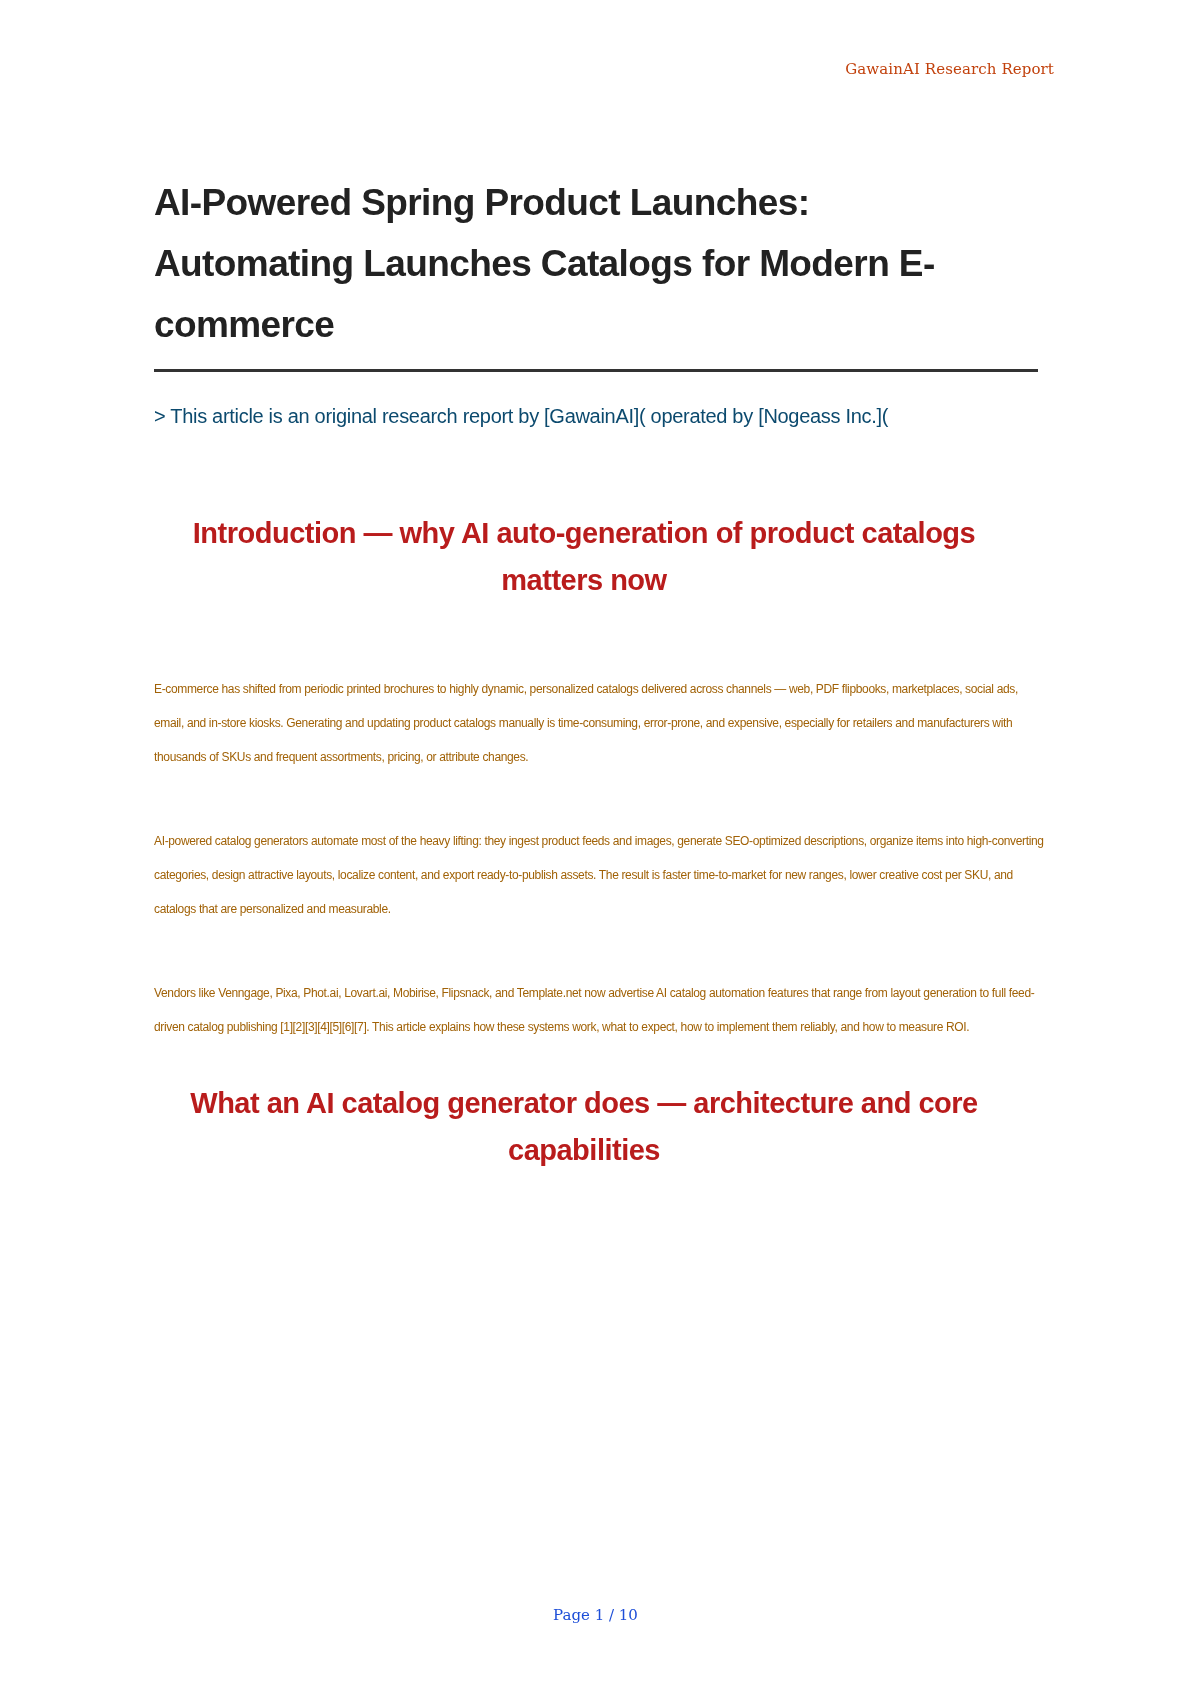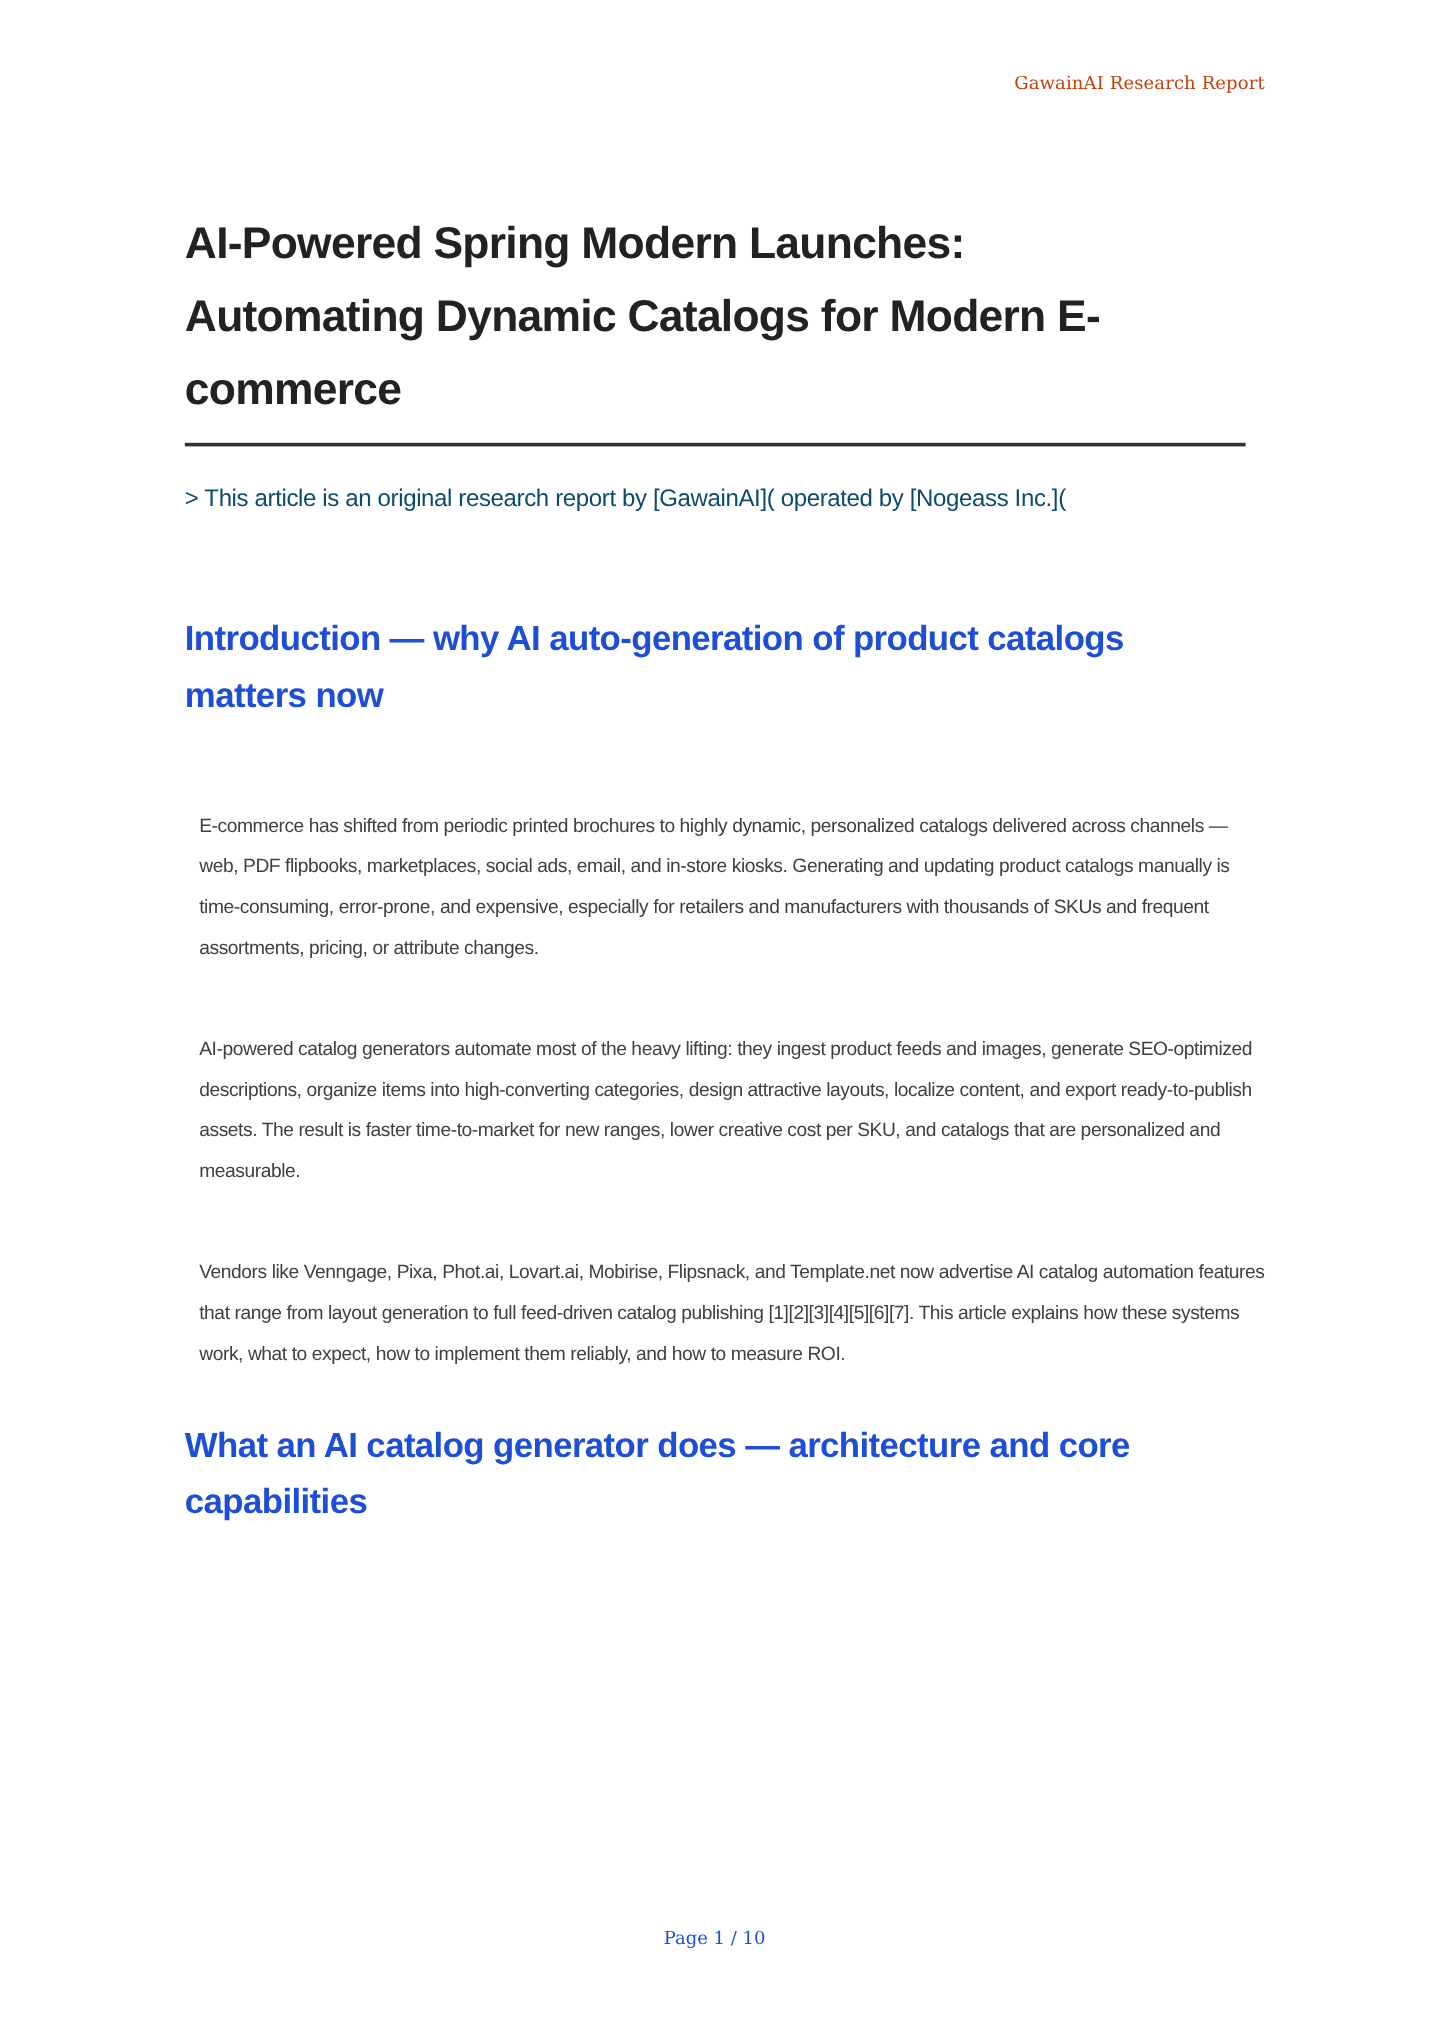--- a/index.html
+++ b/index.html
@@ -51,31 +51,32 @@
       font-size: 20px;
       line-height: 32px;
       color: #0c4a6e;
       letter-spacing: -0.3px;
     }
     .section-heading {
       font-size: 29px;
       font-weight: bold;
       line-height: 47px;
       margin: 0;
-      color: #1d4ed8;
+      color: #b91c1c;
       letter-spacing: -0.5px;
       width: 860px;
+      text-align: center;
     }
     .h-intro { margin-top: 78px; }
     .h-arch { margin-top: 36px; }
     .para {
-      font-size: 16px;
+      font-size: 12px;
       line-height: 34px;
-      margin: 12px;
-      color: #404040;
+      margin: 0;
+      color: #a16207;
       letter-spacing: -0.35px;
       width: 890px;
     }
     .p1 { margin-top: 68px; }
     .p2 { margin-top: 50px; }
     .p3 { margin-top: 50px; }
     .p4 { margin-top: 70px; }
     .page-footer {
       position: absolute;
       top: 1606px;
@@ -86,21 +87,21 @@
       font-size: 15px;
       color: #1d4ed8;
     }
   </style>
 </head>
 <body>
 
 <div class="running-header">GawainAI Research Report</div>
 
 <main class="content">
-  <h1 class="doc-title">AI-Powered Spring Modern Launches: Automating Dynamic Catalogs for Modern E-commerce</h1>
+  <h1 class="doc-title">AI-Powered Spring Product Launches: Automating Launches Catalogs for Modern E-commerce</h1>
 
   <hr class="title-rule">
 
   <p class="attribution">&gt; This article is an original research report by [GawainAI]( operated by [Nogeass Inc.](</p>
 
   <section>
     <h2 class="section-heading h-intro">Introduction — why AI auto-generation of product catalogs matters now</h2>
     <p class="para p1">E-commerce has shifted from periodic printed brochures to highly dynamic, personalized catalogs delivered across channels — web, PDF flipbooks, marketplaces, social ads, email, and in-store kiosks. Generating and updating product catalogs manually is time-consuming, error-prone, and expensive, especially for retailers and manufacturers with thousands of SKUs and frequent assortments, pricing, or attribute changes.</p>
     <p class="para p2">AI-powered catalog generators automate most of the heavy lifting: they ingest product feeds and images, generate SEO-optimized descriptions, organize items into high-converting categories, design attractive layouts, localize content, and export ready-to-publish assets. The result is faster time-to-market for new ranges, lower creative cost per SKU, and catalogs that are personalized and measurable.</p>
     <p class="para p3">Vendors like Venngage, Pixa, Phot.ai, Lovart.ai, Mobirise, Flipsnack, and Template.net now advertise AI catalog automation features that range from layout generation to full feed-driven catalog publishing [1][2][3][4][5][6][7]. This article explains how these systems work, what to expect, how to implement them reliably, and how to measure ROI.</p>

